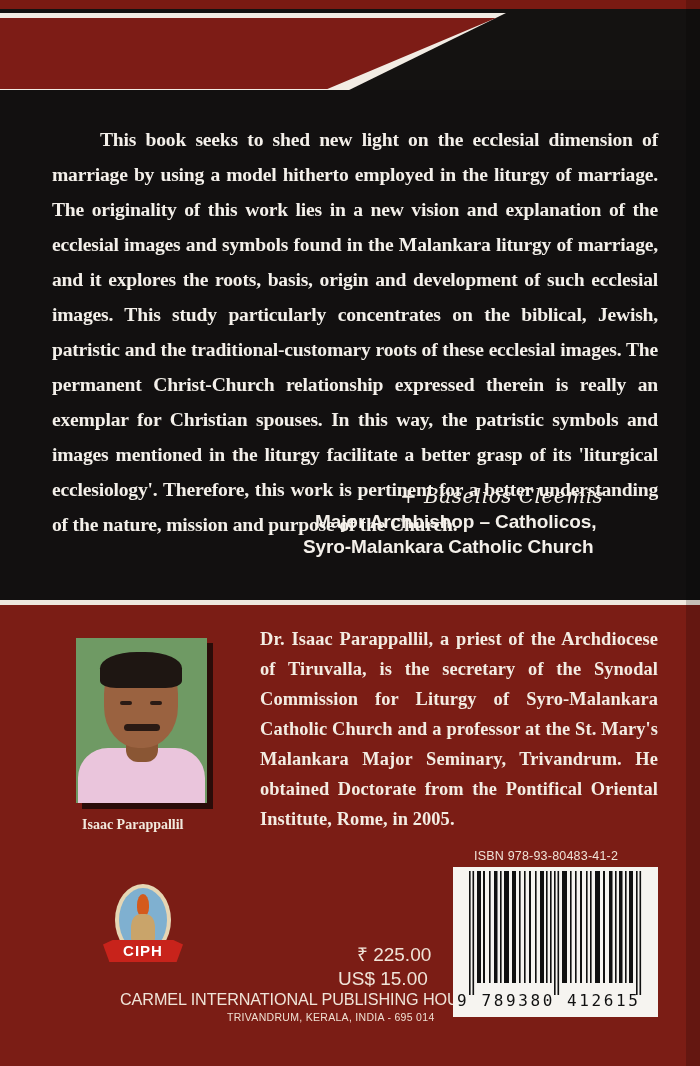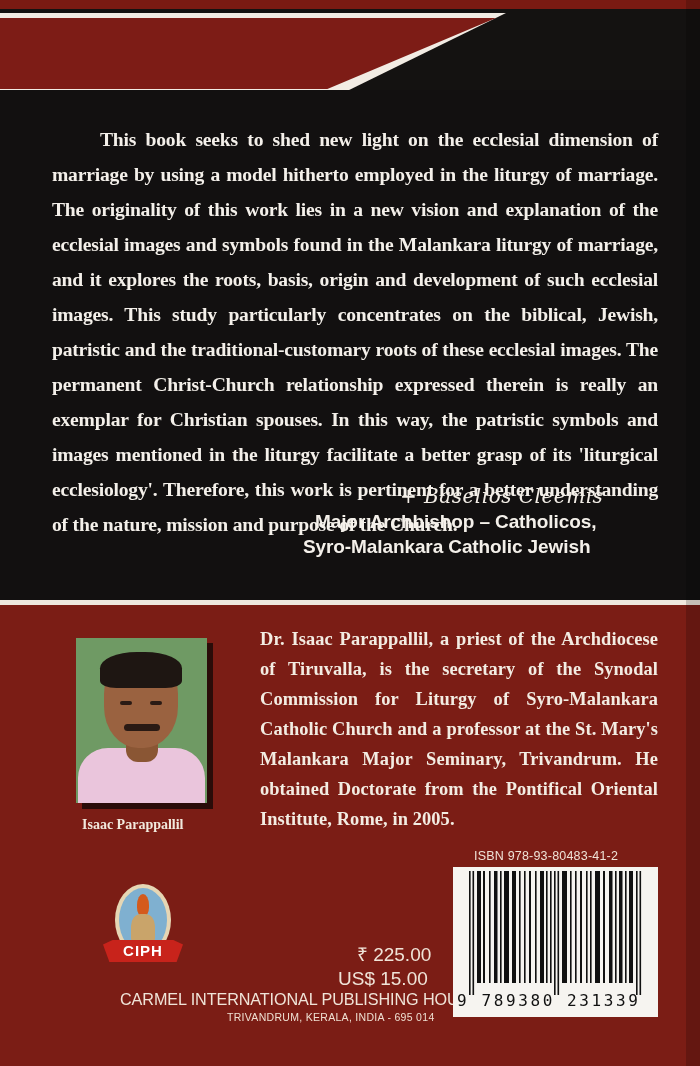--- a/index.html
+++ b/index.html
@@ -115,21 +115,21 @@
 <div class="cover">
   <div class="top-strip"></div>
   <div class="top-section"></div>
   <div class="banner-outline"></div>
   <div class="banner"></div>
 
   <p class="blurb">This book seeks to shed new light on the ecclesial dimension of marriage by using a model hitherto employed in the liturgy of marriage. The originality of this work lies in a new vision and explanation of the ecclesial images and symbols found in the Malankara liturgy of marriage, and it explores the roots, basis, origin and development of such ecclesial images. This study particularly concentrates on the biblical, Jewish, patristic and the traditional-customary roots of these ecclesial images. The permanent Christ-Church relationship expressed therein is really an exemplar for Christian spouses. In this way, the patristic symbols and images mentioned in the liturgy facilitate a better grasp of its 'liturgical ecclesiology'. Therefore, this work is pertinent for a better understanding of the nature, mission and purpose of the Church.</p>
 
   <div class="sig-script">+ Baselios Cleemis</div>
   <div class="sig-line1">Major Archbishop – Catholicos,</div>
-  <div class="sig-line2">Syro-Malankara Catholic Jewish</div>
+  <div class="sig-line2">Syro-Malankara Catholic Church</div>
 
   <div class="divider"></div>
   <div class="bottom-section"></div>
 
   <div class="photo-shadow"></div>
   <div class="photo">
     <div class="body"></div>
     <div class="neck"></div>
     <div class="face"></div>
     <div class="hair"></div>
@@ -187,17 +187,17 @@
           <rect x="134" y="0" width="2" height="112"></rect>
         <rect x="140" y="0" width="3.5" height="112"></rect>
           <rect x="146" y="0" width="1.6" height="112"></rect>
         <rect x="150" y="0" width="3.5" height="112"></rect>
           <rect x="156" y="0" width="1.6" height="112"></rect>
         <rect x="160" y="0" width="4" height="112"></rect>
           <rect x="167" y="0" width="1.6" height="124"></rect>
         <rect x="170.5" y="0" width="1.6" height="124"></rect>
       </g>
     </svg>
-    <div class="barcode-digits">9 789380 231339</div>
+    <div class="barcode-digits">9 789380 412615</div>
   </div>
 
   <div class="spine-shade"></div>
 </div>
 
 </body></html>

